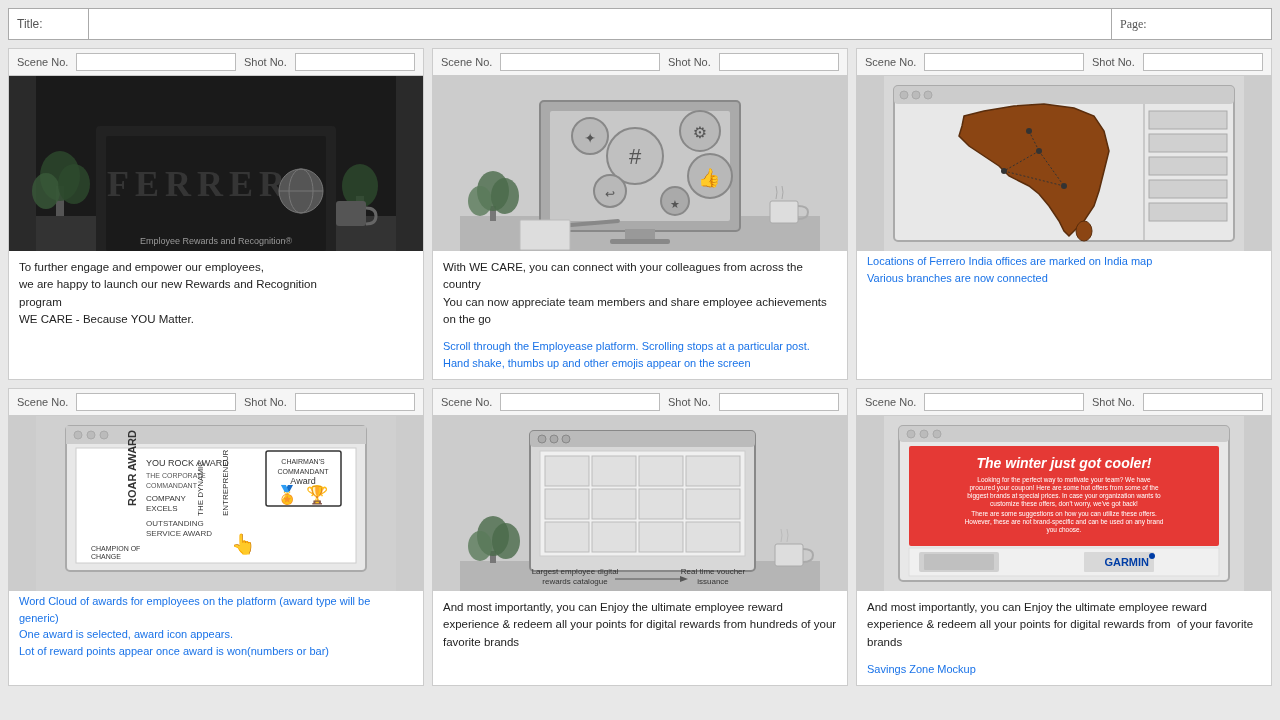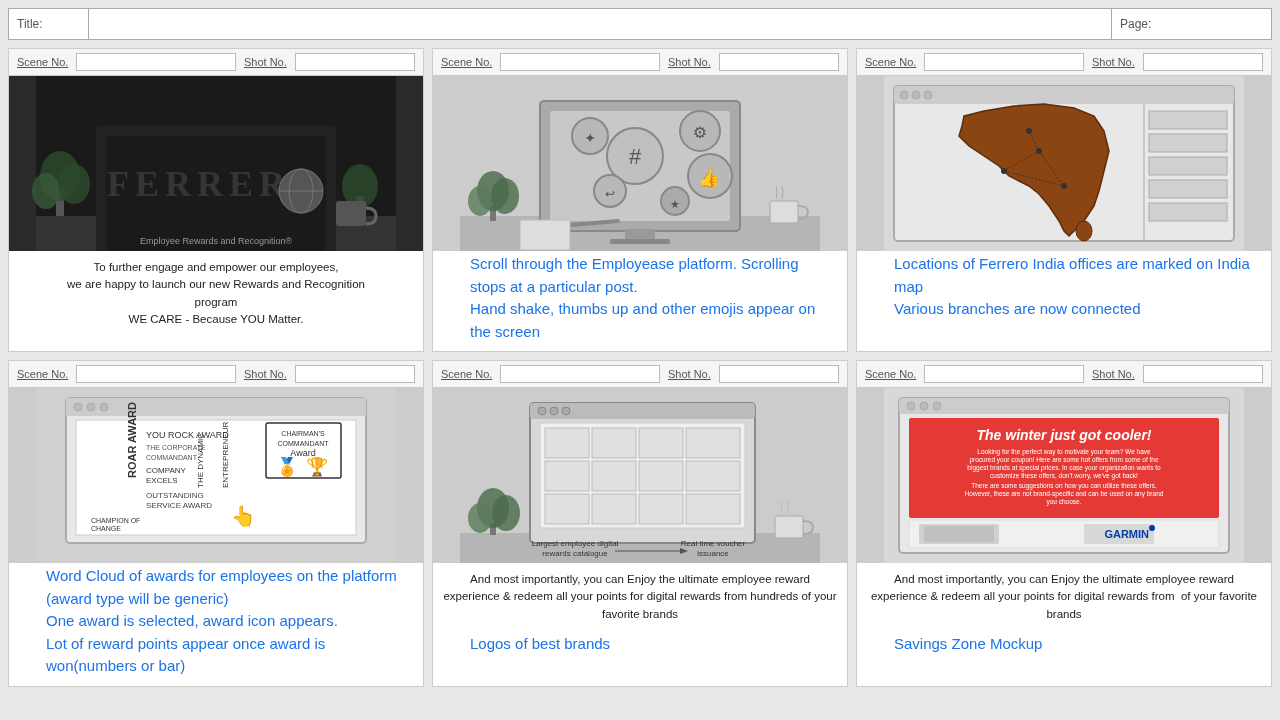--- a/index.html
+++ b/index.html
@@ -42,20 +42,21 @@
     }
     .page-label {
       padding: 15px 8px;
       color: #555;
       font-size: 12px;
       border-left: 1.5px solid #aaa;
       height: 100%;
       display: flex;
       align-items: center;
       min-width: 80px;
+      font-family: Liberation Serif, serif;
     }
     .grid {
       display: grid;
       grid-template-columns: 1fr 1fr 1fr;
       gap: 8px;
     }
     .card {
       background: #fff;
       border: 1.5px solid #ccc;
       display: flex;
@@ -66,21 +67,20 @@
       align-items: center;
       border-bottom: 1.5px solid #ccc;
       padding: 4px 8px;
       gap: 8px;
       background: #f5f5f5;
     }
     .field-label {
       color: #555;
       font-size: 11px;
       white-space: nowrap;
-      text-decoration: underline;
     }
     .field-box {
       border: 1px solid #bbb;
       height: 18px;
       min-width: 60px;
       background: #fff;
       flex: 1;
     }
     .scene-field { flex: 2; }
     .shot-field { flex: 1.5; }
@@ -92,28 +92,26 @@
       position: relative;
       display: flex;
       align-items: center;
       justify-content: center;
     }
     .card-text {
       padding: 8px 10px;
       font-size: 11.5px;
       line-height: 1.5;
       color: #222;
-      text-align: center;
     }
     .card-annotation {
       padding: 2px 10px 8px;
-      font-size: 15px;
+      font-size: 11px;
       color: #1a73e8;
       line-height: 1.5;
-      margin-left: 27px;
     }
 
     
     .img-ferrero {
       background: #2a2a2a;
       width: 100%;
       height: 100%;
       display: flex;
       flex-direction: column;
       align-items: center;
@@ -221,20 +219,24 @@
           <circle cx="150" cy="115" r="16" fill="#b8b8b8" stroke="#888" stroke-width="2"></circle>
           <text x="150" y="122" font-size="12" text-anchor="middle" fill="#555">↩</text>
           <circle cx="215" cy="125" r="14" fill="#aaa" stroke="#888" stroke-width="2"></circle>
           <text x="215" y="132" font-size="11" text-anchor="middle" fill="#555">★</text>
 
           <rect x="100" y="148" width="60" height="4" fill="#888" rx="2" transform="rotate(-5 100 148)"></rect>
 
           <rect x="60" y="144" width="50" height="30" fill="#ddd" stroke="#bbb" stroke-width="1" rx="1"></rect>
         </svg>
       </div>
+      <div class="card-text">
+        With WE CARE, you can connect with your colleagues from across the country<br>
+        You can now appreciate team members and share employee achievements on the go
+      </div>
       <div class="card-annotation">
         Scroll through the Employease platform. Scrolling stops at a particular post.<br>
         Hand shake, thumbs up and other emojis appear on the screen
       </div>
     </div>
 
     <div class="card">
       <div class="card-header">
         <span class="field-label">Scene No.</span>
         <div class="field-box scene-field"></div>
@@ -389,23 +391,20 @@
           <text x="253" y="158" font-size="8" fill="#333" text-anchor="middle">Real time voucher</text>
           <text x="253" y="168" font-size="8" fill="#333" text-anchor="middle">issuance</text>
 
           <line x1="155" y1="163" x2="220" y2="163" stroke="#555" stroke-width="1"></line>
           <polygon points="220,160 228,163 220,166" fill="#555"></polygon>
         </svg>
       </div>
       <div class="card-text">
         And most importantly, you can Enjoy the ultimate employee reward experience &amp; redeem all your points for digital rewards from hundreds of your favorite brands
       </div>
-      <div class="card-annotation">
-        Logos of best brands
-      </div>
     </div>
 
     <div class="card">
       <div class="card-header">
         <span class="field-label">Scene No.</span>
         <div class="field-box scene-field"></div>
         <span class="field-label">Shot No.</span>
         <div class="field-box shot-field"></div>
       </div>
       <div class="card-image">

